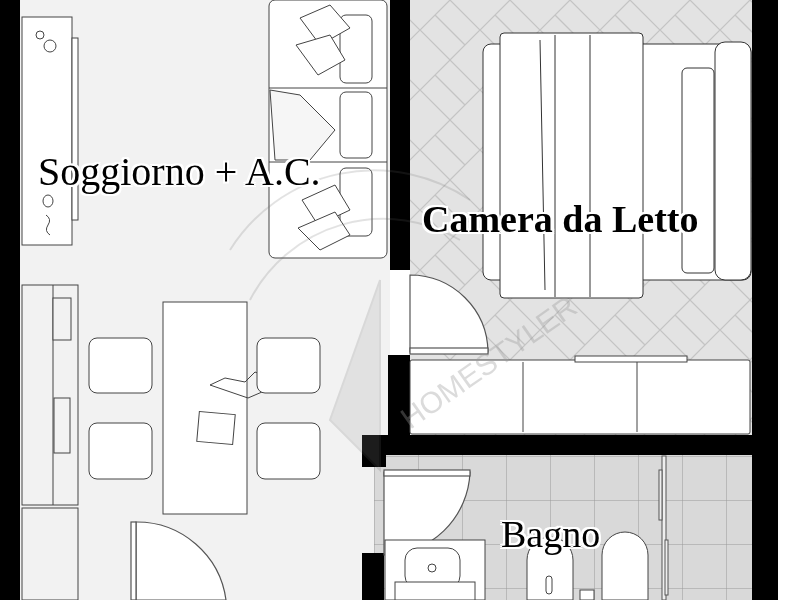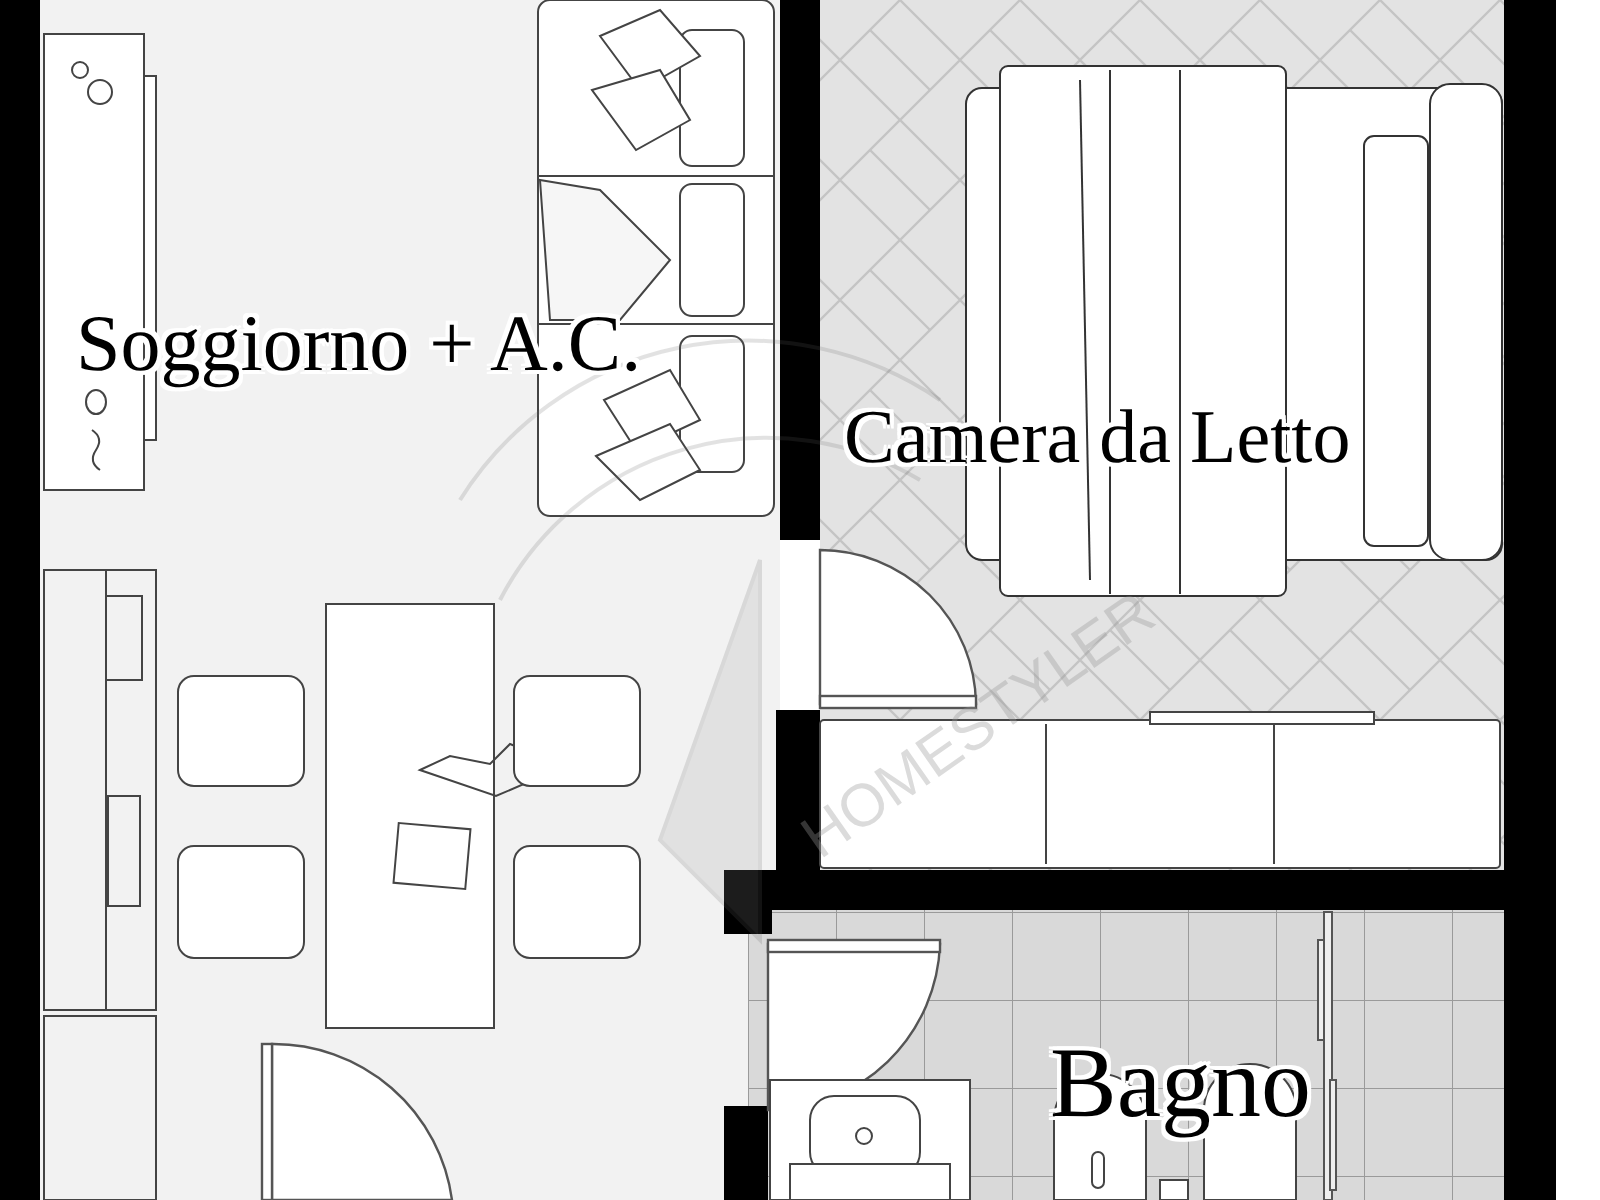--- a/index.html
+++ b/index.html
@@ -1,22 +1,22 @@
 <!DOCTYPE html>
 <html><head>
 <meta charset="utf-8">
 <style>
   html,body{margin:0;padding:0;}
   body{width:800px;height:600px;overflow:hidden;background:#ffffff;position:relative;font-family:"Liberation Serif","DejaVu Serif",serif;}
   .plan{position:absolute;left:0;top:0;width:800px;height:600px;}
   .label{position:absolute;color:#000000;font-family:"Liberation Serif","DejaVu Serif",serif;white-space:nowrap;
     text-shadow:-2px -2px 0 #fff,2px -2px 0 #fff,-2px 2px 0 #fff,2px 2px 0 #fff,0 2px 0 #fff,0 -2px 0 #fff,2px 0 0 #fff,-2px 0 0 #fff;}
   #lbl-living{left:38px;top:148px;font-size:40px;}
-  #lbl-bedroom{left:422px;top:197px;font-size:38px;}
-  #lbl-bath{left:525px;top:512px;font-size:50px;}
+  #lbl-bedroom{left:422px;top:197px;font-size:38px;font-weight:bold;}
+  #lbl-bath{left:501px;top:512px;font-size:38px;}
 </style>
 </head>
 <body>
 
 <svg class="plan" viewBox="0 0 800 600" width="800" height="600" xmlns="http://www.w3.org/2000/svg">
   <defs>
     <pattern id="herring" patternUnits="userSpaceOnUse" width="60" height="60">
       <rect width="60" height="60" fill="#e3e3e3"></rect>
       <path d="M0 30 L30 0 M30 60 L60 30 M0 30 L30 60 M30 0 L60 30" stroke="#c4c4c4" stroke-width="1.2" fill="none"></path>
       <path d="M15 15 L45 45" stroke="#c4c4c4" stroke-width="1.2"></path>

